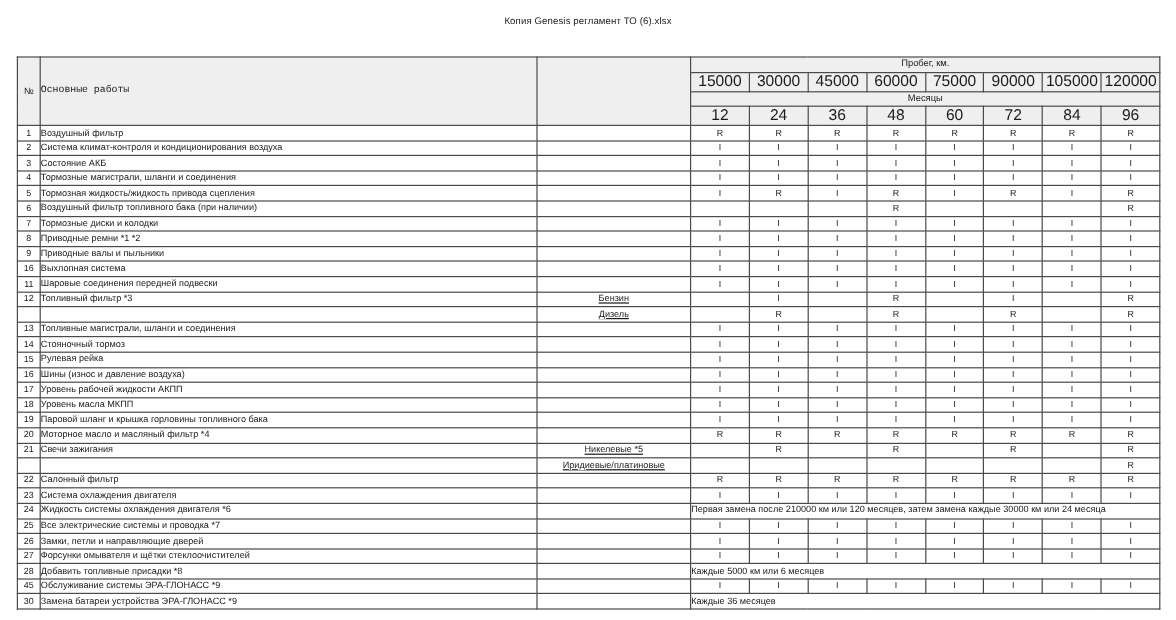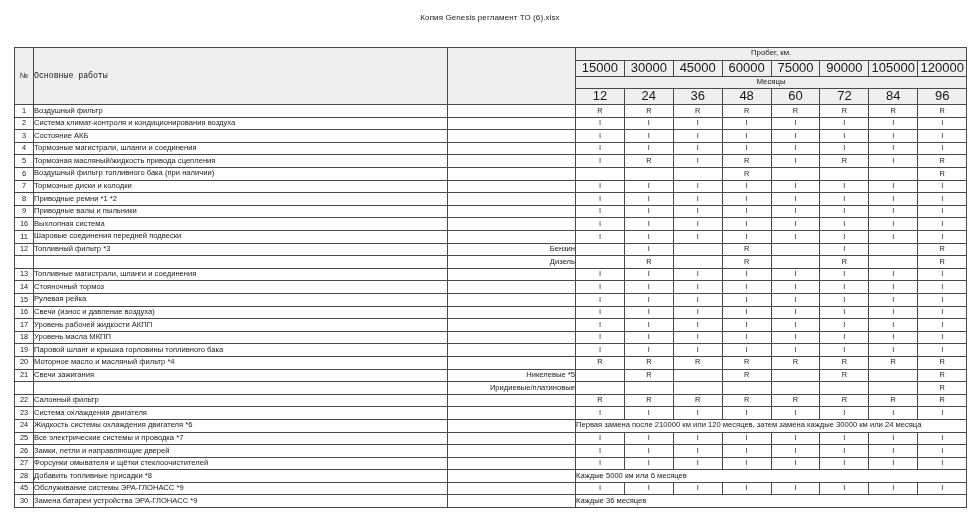--- a/index.html
+++ b/index.html
@@ -64,24 +64,25 @@
     text-align: center;
     font-size: 7.4px;
   }
   td.work {
     text-align: left;
     padding-left: 3px;
     white-space: nowrap;
     overflow: hidden;
   }
   td.sub {
-    text-align: right;
+    text-align: center;
     padding-left: 2px;
     white-space: nowrap;
     overflow: hidden;
+    text-decoration: underline;
   }
   td.val {
     text-align: center;
     font-size: 7.4px;
   }
   td.merged {
     font-size: 7.6px;
     padding: 1px 4px;
   }
   .hdr-num, .hdr-work, .hdr-sub {
@@ -205,21 +206,21 @@
             <td class="val">I</td>
             <td class="val">I</td>
             <td class="val">I</td>
             <td class="val">I</td>
             <td class="val">I</td>
             <td class="val">I</td>
             <td class="val outer-right">I</td>
           </tr>
           <tr>
             <td class="num outer-left">5</td>
-            <td class="work">Тормозная масляный/жидкость привода сцепления</td>
+            <td class="work">Тормозная жидкость/жидкость привода сцепления</td>
             <td class="sub"></td>
             <td class="val thick-left">I</td>
             <td class="val">R</td>
             <td class="val">I</td>
             <td class="val">R</td>
             <td class="val">I</td>
             <td class="val">R</td>
             <td class="val">I</td>
             <td class="val outer-right">R</td>
           </tr>
@@ -361,21 +362,21 @@
             <td class="val">I</td>
             <td class="val">I</td>
             <td class="val">I</td>
             <td class="val">I</td>
             <td class="val">I</td>
             <td class="val">I</td>
             <td class="val outer-right">I</td>
           </tr>
           <tr>
             <td class="num outer-left">16</td>
-            <td class="work">Свечи (износ и давление воздуха)</td>
+            <td class="work">Шины (износ и давление воздуха)</td>
             <td class="sub"></td>
             <td class="val thick-left">I</td>
             <td class="val">I</td>
             <td class="val">I</td>
             <td class="val">I</td>
             <td class="val">I</td>
             <td class="val">I</td>
             <td class="val">I</td>
             <td class="val outer-right">I</td>
           </tr>

